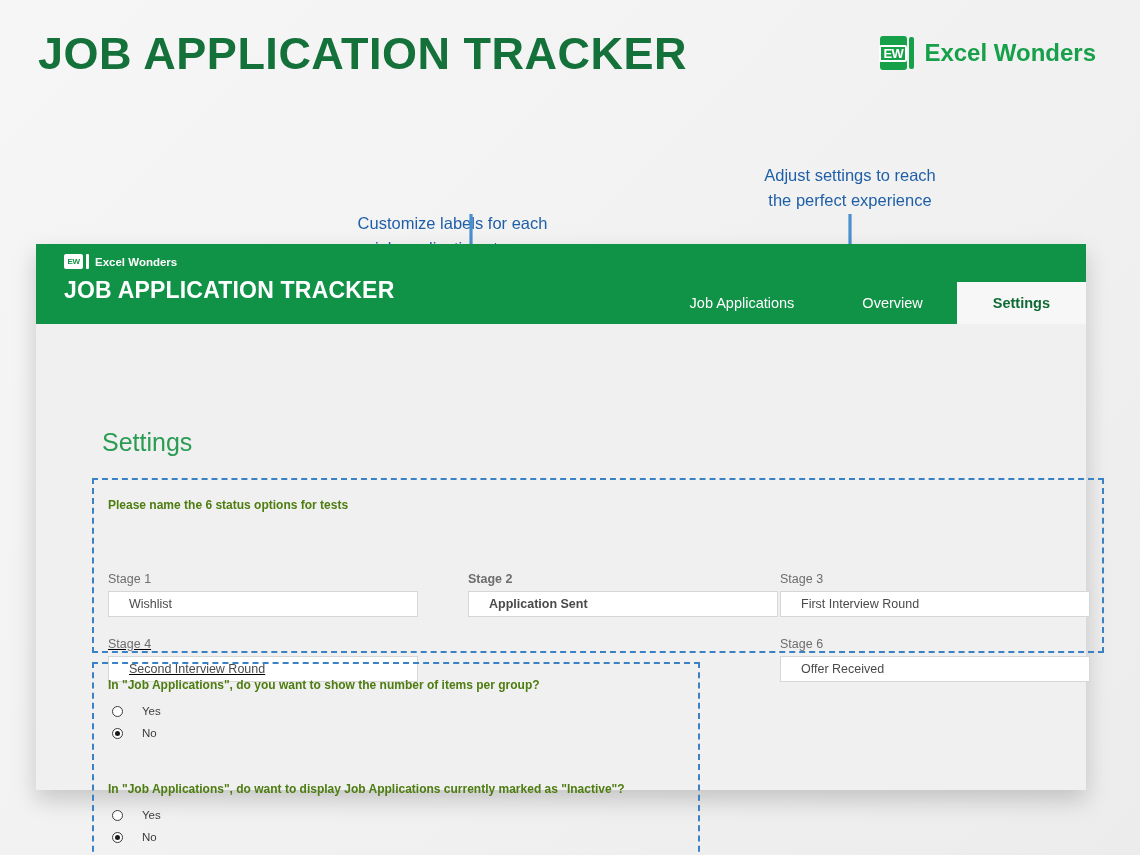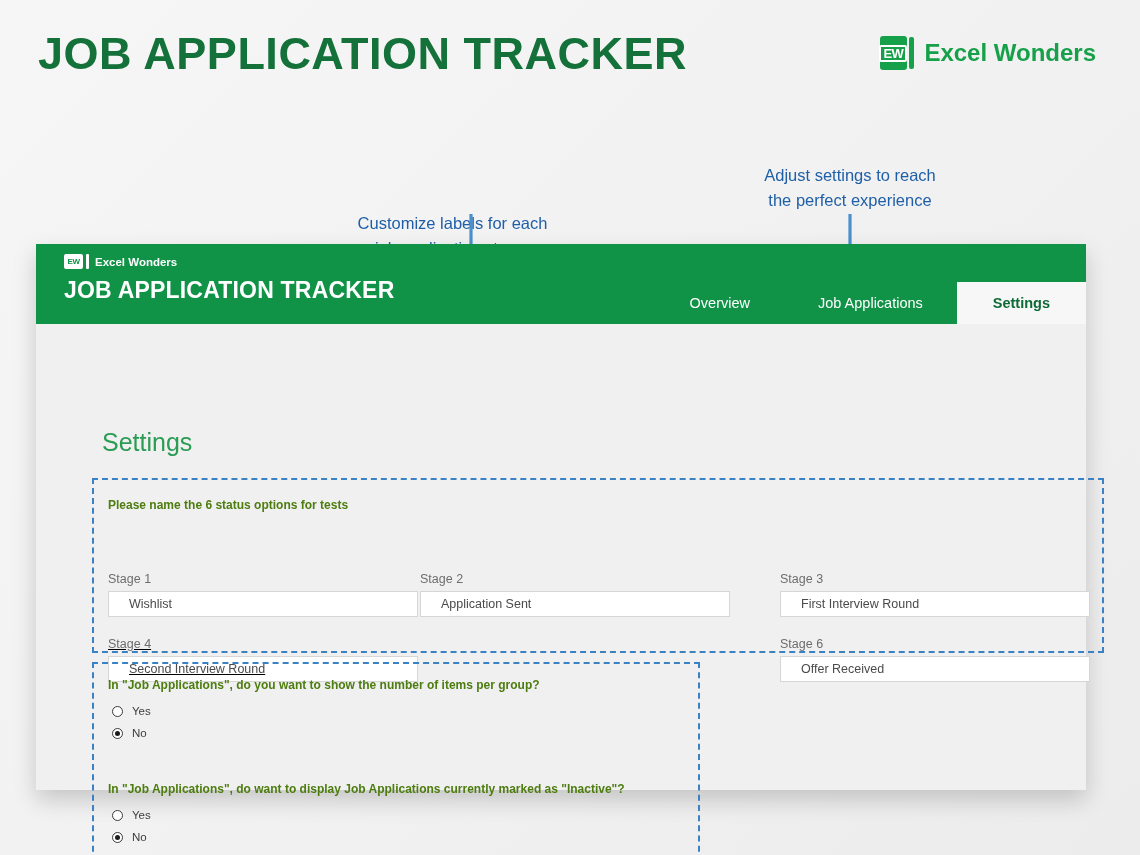--- a/index.html
+++ b/index.html
@@ -135,21 +135,21 @@
   .field-input {
     height: 26px; background: #ffffff;
     border: 1px solid #d6d6d6;
     display: flex; align-items: center;
     padding-left: 20px;
     font-size: 12.5px; color: #4a4a4a;
   }
 
   .radio-group { position: absolute; }
   .radio-row {
-    display: flex; align-items: center; gap: 9px; height: 22px;
+    display: flex; align-items: center; gap: 19px; height: 22px;
   }
   .radio {
     width: 11px; height: 11px; border: 1.3px solid #3a3a3a;
     border-radius: 50%; background: #ffffff;
     display: flex; align-items: center; justify-content: center;
     flex: none;
   }
   .radio.checked::after {
     content: ""; width: 5px; height: 5px; border-radius: 50%; background: #1c1c1c;
   }
@@ -196,38 +196,38 @@
         <div class="mini">
           <span>EW</span>
         </div>
         <div class="mini-bar"></div>
         <div class="app-brand-name">Excel Wonders</div>
       </div>
 
       <div class="app-title">JOB APPLICATION TRACKER</div>
 
       <div class="tabs">
+        <div class="tab">Job Applications</div>
         <div class="tab">Overview</div>
-        <div class="tab">Job Applications</div>
         <div class="tab active">Settings</div>
       </div>
     </div>
 
     <div class="app-body">
 
       <div class="settings-heading">Settings</div>
 
       <div class="dashed" id="section-stages"></div>
       <div class="section-title" id="stages-title">Please name the 6 status options for tests</div>
 
       <div class="field" style="left:72px; top:200px; width:310px;">
         <div class="field-label">Stage 1</div>
         <div class="field-input">Wishlist</div>
       </div>
-      <div class="field" style="left:384px; top:200px; width:310px;">
+      <div class="field" style="left:432px; top:200px; width:310px;font-weight:bold;">
         <div class="field-label">Stage 2</div>
         <div class="field-input">Application Sent</div>
       </div>
       <div class="field" style="left:744px; top:200px; width:310px;">
         <div class="field-label">Stage 3</div>
         <div class="field-input">First Interview Round</div>
       </div>
       <div class="field" style="left:72px; top:265px; width:310px;text-decoration:underline;">
         <div class="field-label">Stage 4</div>
         <div class="field-input">Second Interview Round</div>

